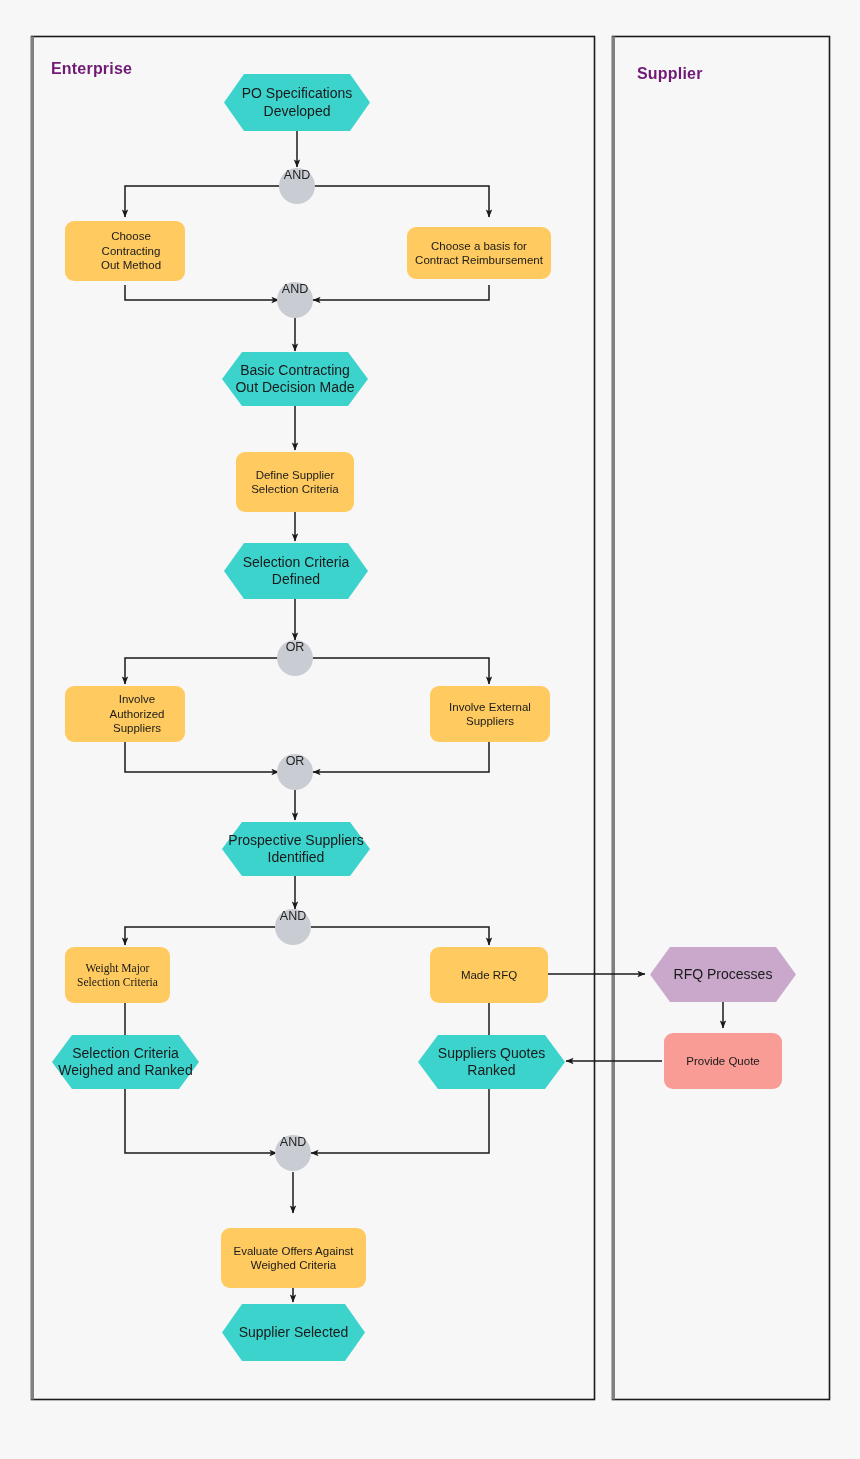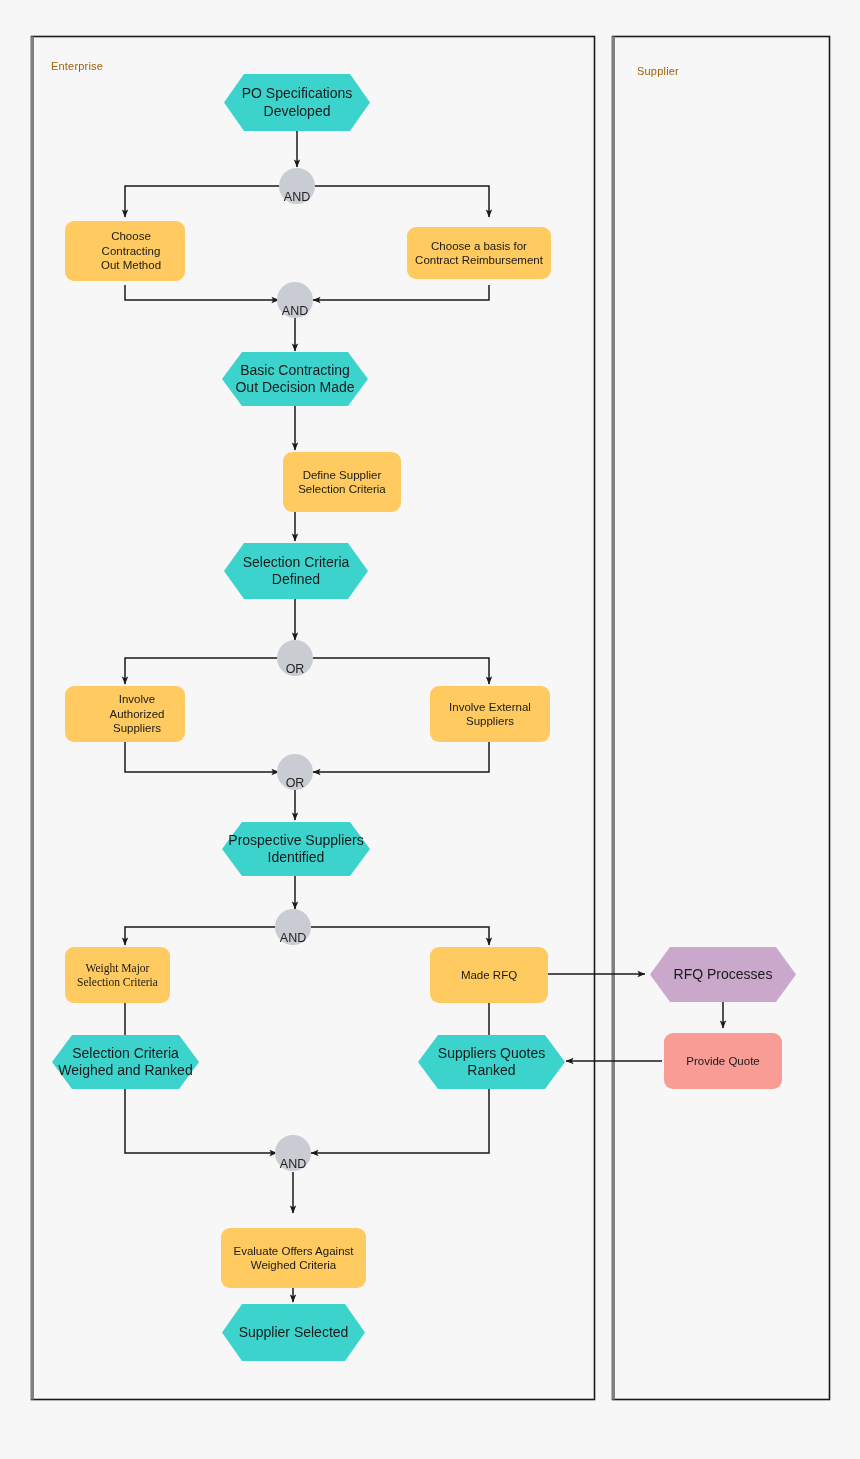--- a/index.html
+++ b/index.html
@@ -16,23 +16,23 @@
     overflow: hidden;
   }
   #canvas {
     position: absolute;
     inset: 0;
     width: 860px;
     height: 1459px;
   }
   .lane-title {
     position: absolute;
-    font-weight: normal;
-    font-size: 11px;
-    color: #a16207;
+    font-weight: bold;
+    font-size: 16px;
+    color: #701a75;
     letter-spacing: 0.2px;
     white-space: nowrap;
   }
   .node {
     position: absolute;
     display: flex;
     align-items: center;
     justify-content: center;
     text-align: center;
     color: #1a1a1a;
@@ -64,21 +64,21 @@
     text-align: center;
     font-size: 14px;
     line-height: 1.25;
     color: #1a1a1a;
     white-space: pre-line;
   }
   .gate {
     position: absolute;
     border-radius: 50%;
     display: flex;
-    align-items: flex-end;
+    align-items: flex-start;
     justify-content: center;
     font-size: 12.5px;
     color: #222222;
   }
 </style>
 </head>
 <body>
 
 <svg id="canvas" viewBox="0 0 860 1459" xmlns="http://www.w3.org/2000/svg">
   <defs>
@@ -179,21 +179,21 @@
 </div>
 
 <div class="hex-wrap" style="left:222px; top:352px; width:146px; height:54px;">
   <svg viewBox="0 0 146 54" preserveAspectRatio="none">
     <polygon points="20,0 126,0 146,27 126,54 20,54 0,27" fill="#3cd3cd"></polygon>
   </svg>
   <div class="hex-text"><span>Basic Contracting
 Out Decision Made</span></div>
 </div>
 
-<div class="node func" style="left:236px; top:452px; width:118px; height:60px; background:#ffca5f;margin-left:47px;">
+<div class="node func" style="left:236px; top:452px; width:118px; height:60px; background:#ffca5f;">
   <span class="node-label">Define Supplier
 Selection Criteria</span>
 </div>
 
 <div class="hex-wrap" style="left:224px; top:543px; width:144px; height:56px;">
   <svg viewBox="0 0 144 56" preserveAspectRatio="none">
     <polygon points="20,0 124,0 144,28 124,56 20,56 0,28" fill="#3cd3cd"></polygon>
   </svg>
   <div class="hex-text"><span>Selection Criteria
 Defined</span></div>

